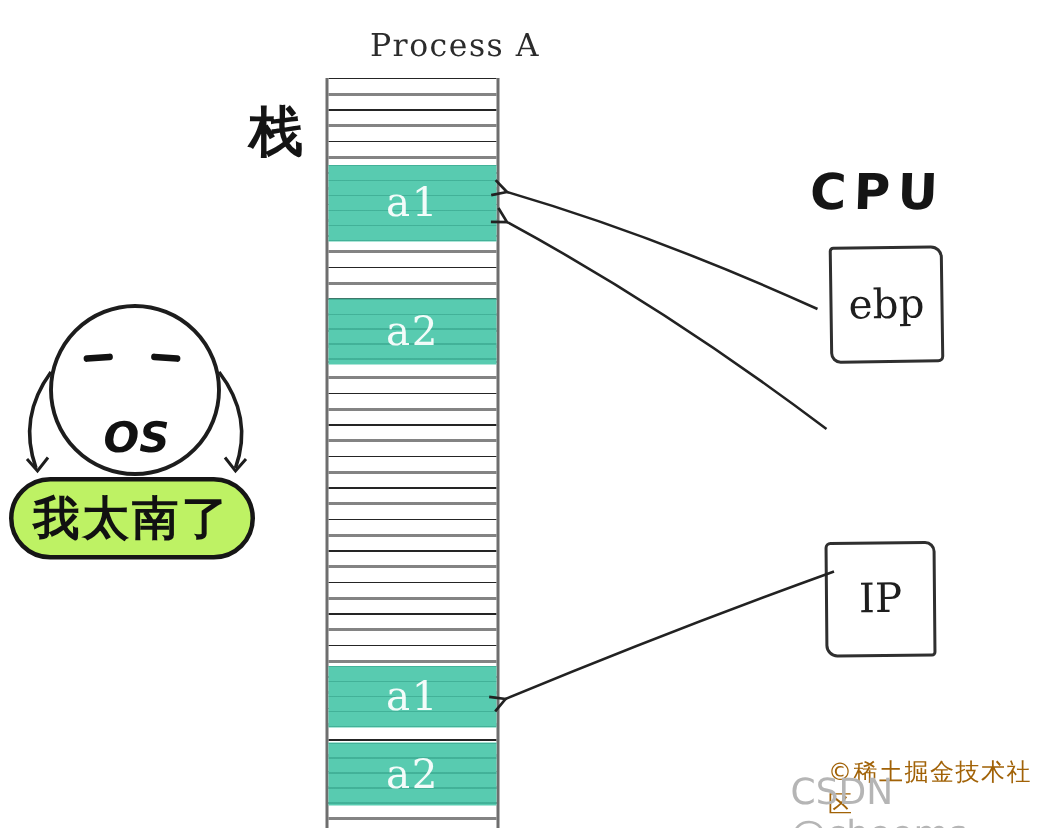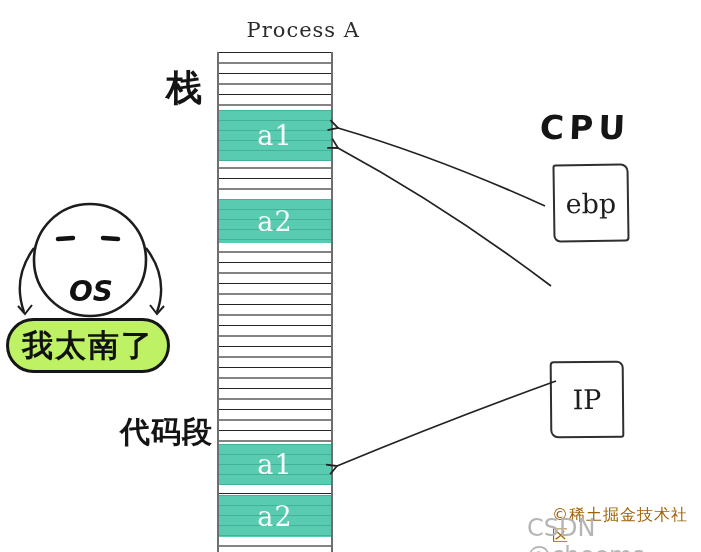--- a/index.html
+++ b/index.html
@@ -89,21 +89,20 @@
     </div>
     <div class="mem-block blk-code-a1">
       <span>a1</span>
     </div>
     <div class="mem-block blk-code-a2">
       <span>a2</span>
     </div>
   </div>
 
   <div class="abs lbl-stack">栈</div>
-  <div class="abs lbl-code">代码段</div>
 
   <div class="abs cpu-title">CPU</div>
   <div class="reg-box reg-ebp">
     <span>ebp</span>
   </div>
   <div class="reg-box reg-ip">
     <span>IP</span>
   </div>
 
   <svg class="overlay" width="701" height="552" viewBox="0 0 701 552">

